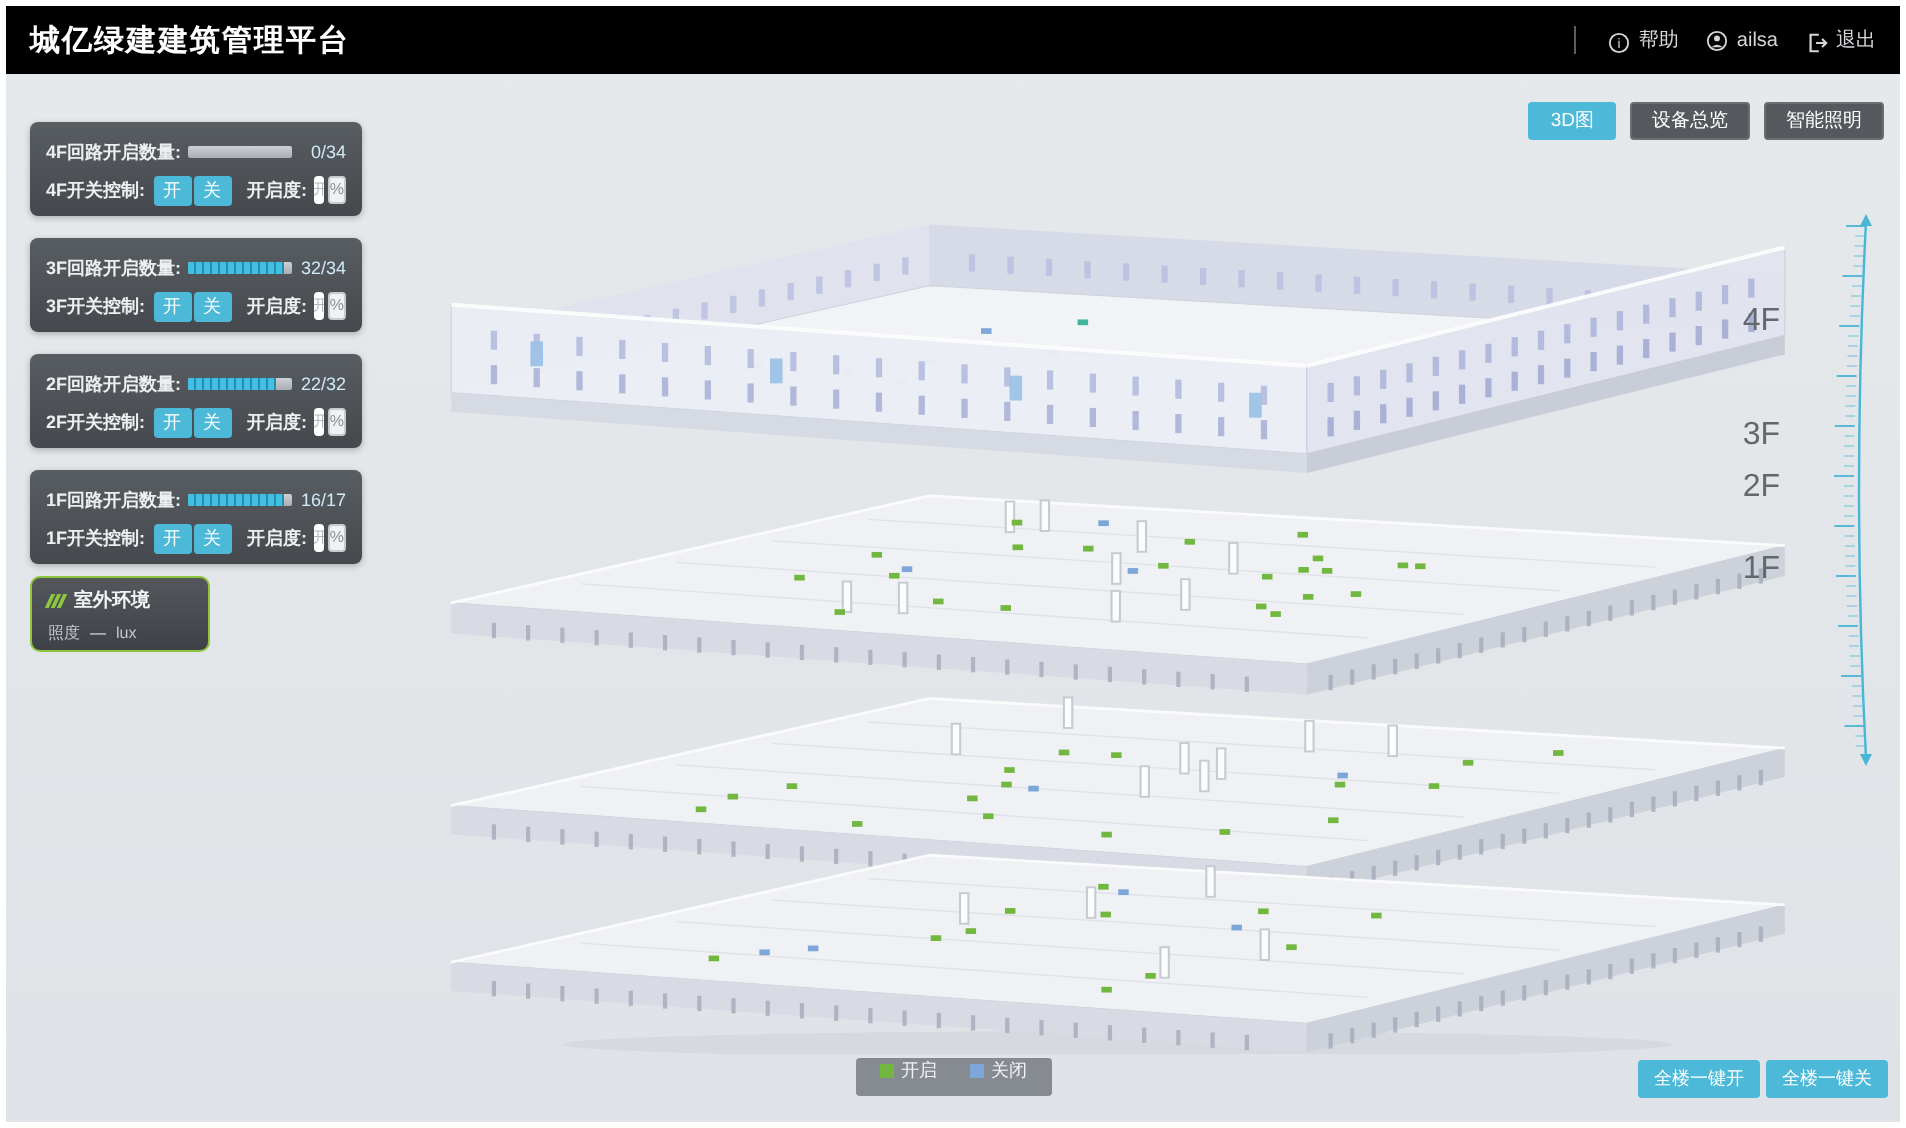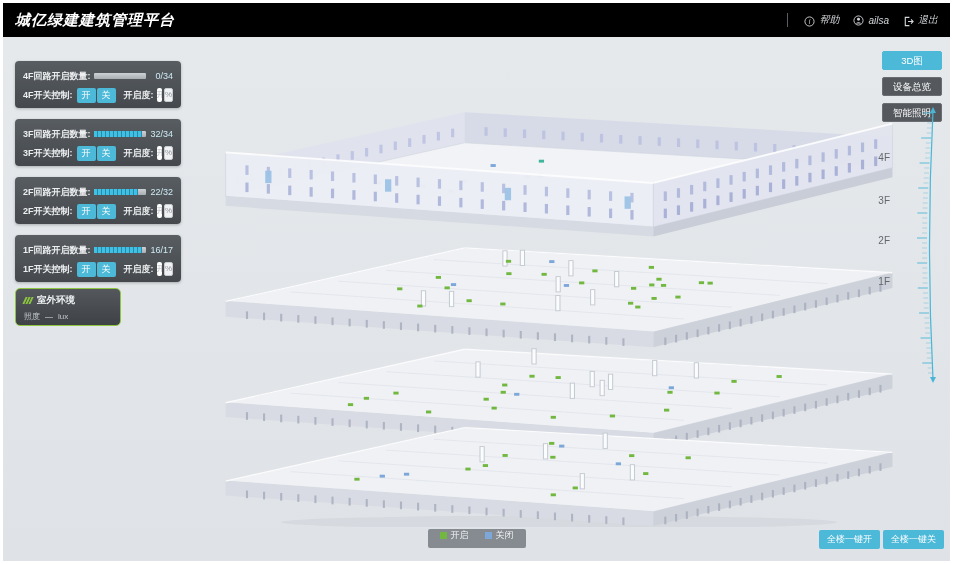--- a/index.html
+++ b/index.html
@@ -1,18 +1,18 @@
 <!DOCTYPE html>
 <html><head>
 <meta charset="utf-8">
 <style>
   html,body{margin:0;padding:0;background:#fff;font-family:"Liberation Sans","DejaVu Sans",sans-serif;}
   .app{position:relative;width:953px;height:564px;box-sizing:border-box;border:3px solid #fff;background:#e3e6e9;overflow:hidden;}
   
-  .header{position:absolute;top:0;left:0;right:0;height:34px;background:#000;display:flex;align-items:center;padding:0 12px;box-sizing:border-box;font-style:italic;}
+  .header{position:absolute;top:0;left:0;right:0;height:34px;background:#000;display:flex;align-items:center;padding:0 12px;box-sizing:border-box;}
   .title{color:#fff;font-size:15px;font-weight:bold;letter-spacing:1px;white-space:nowrap;}
   .nav{display:flex;gap:32px;margin-left:42px;align-items:center;}
   .nav-item{color:#c9cdd1;font-size:11px;cursor:pointer;padding:9px 2px 7px;border-bottom:2px solid transparent;white-space:nowrap;}
   .nav-item.active{color:#4cc3e3;border-bottom-color:#4cc3e3;}
   .header-right{margin-left:auto;display:flex;align-items:center;gap:14px;color:#d4d7da;font-size:10px;}
   .hdr-divider{width:1px;height:14px;background:#5a5e62;margin-right:2px;}
   .hdr-action{display:flex;align-items:flex-end;gap:4px;cursor:pointer;white-space:nowrap;}
   .hdr-action svg{display:block;}
   
   .main{position:absolute;top:34px;left:0;right:0;bottom:0;background:linear-gradient(#e6e9ec,#dfe2e6);}
@@ -25,35 +25,35 @@
   .bar{flex:0 0 52px;height:6px;margin:0 4px 0 3px;background:linear-gradient(#cdd1d6,#a9aeb4);border-radius:1px;overflow:hidden;}
   .bar-fill{height:100%;width:0;background:repeating-linear-gradient(90deg,#3fc0e4 0,#3fc0e4 3px,#2a8aa8 3px,#2a8aa8 4px);}
   .fval{color:#cfeaf4;font-size:9px;margin-left:auto;white-space:nowrap;}
   .sw-btn{width:19px;height:15px;border:0;border-radius:2px;background:#4cb9d9;color:#fff;font-size:9px;line-height:15px;text-align:center;padding:0;cursor:pointer;}
   .sw-btn+.sw-btn{margin-left:1px;}
   .dim-lbl{margin-left:8px;}
   .dim-box{width:30px;height:14px;background:#fff;border-radius:2px;margin-left:3px;color:#b3b8bd;font-size:7.5px;line-height:14px;text-align:center;overflow:hidden;cursor:text;}
   .pct-btn{width:15px;height:14px;border:1px solid #c7cbd0;border-radius:2px;background:#f1f2f4;color:#8d9298;font-size:8px;line-height:12px;text-align:center;padding:0;margin-left:2px;cursor:pointer;box-sizing:border-box;}
   .sw-wrap{margin-left:4px;display:flex;}
   
-  .outdoor{position:absolute;left:12px;top:251px;width:106px;height:38px;background:linear-gradient(#54585d,#3e4247);border:1px solid #8dc63f;border-radius:5px;padding:5px 8px;box-sizing:border-box;}
+  .outdoor{position:absolute;left:12px;top:251px;width:90px;height:38px;background:linear-gradient(#54585d,#3e4247);border:1px solid #8dc63f;border-radius:5px;padding:5px 8px;box-sizing:border-box;}
   .out-title-row{display:flex;align-items:center;gap:5px;}
   .out-icon{display:flex;gap:1px;}
   .out-icon i{display:block;width:2px;height:7px;background:#8dc63f;transform:skewX(-25deg);}
   .out-title{color:#f2f4f5;font-size:9.5px;font-weight:bold;}
   .out-metric{margin-top:4px;color:#c3c8cc;font-size:8px;display:flex;align-items:baseline;gap:5px;}
   .out-dash{color:#dfe3e6;}
   
-  .view-btns{position:absolute;top:14px;right:8px;display:flex;gap:7px;flex-direction:column;}
+  .view-btns{position:absolute;top:14px;right:8px;display:flex;gap:7px;}
   .vbtn{height:19px;padding:0 10px;font-size:9.5px;color:#fff;border-radius:2px;border:1px solid #6a6e73;background:#55595e;line-height:17px;cursor:pointer;}
   .vbtn.active{background:#4cb9d9;border-color:#4cb9d9;}
   
   .building{position:absolute;left:210px;top:58px;width:692px;height:432px;cursor:grab;}
   
-  .fmarker{position:absolute;right:60px;color:#63686d;font-size:10px;}
+  .fmarker{position:absolute;right:60px;color:#63686d;font-size:16px;}
   .ruler{position:absolute;right:10px;top:68px;}
   
   .legend{position:absolute;left:50%;transform:translateX(-50%);bottom:13px;background:rgba(118,123,128,.85);border-radius:2px;height:19px;display:flex;align-items:flex-start;gap:16px;padding:0 12px;}
   .leg-item{display:flex;align-items:center;gap:4px;color:#f2f4f5;font-size:9px;}
   .leg-swatch{width:7px;height:7px;}
   
   .bulk{position:absolute;right:6px;bottom:12px;display:flex;gap:3px;margin-top:12px;}
   .bulk-btn{height:19px;padding:0 8px;background:#4cb9d9;color:#fff;border:0;border-radius:2px;font-size:9px;cursor:pointer;}
 </style>
 </head>
@@ -572,21 +572,21 @@
         <rect x="410.2347633744856" y="394.6173597947917" width="5" height="3" fill="#72b840"></rect>
         <rect x="240.69228600823044" y="389.88104387498095" width="5" height="3" fill="#72b840"></rect>
         <rect x="320.54338888888884" y="363.01315066352464" width="5" height="3" fill="#72b840"></rect>
         <rect x="384.1155349794239" y="384.3518307894714" width="5" height="3" fill="#7da7d9"></rect>
         <rect x="330.10166666666663" y="365.8541937163415" width="5" height="3" fill="#7da7d9"></rect>
         <rect x="158.96681069958848" y="397.30203250266726" width="5" height="3" fill="#7da7d9"></rect>
         <rect x="182.11837448559672" y="395.2562540224009" width="5" height="3" fill="#7da7d9"></rect>
       </svg>
 
     <div class="fmarker" style="top:115px">4F</div>
-    <div class="fmarker" style="top:158px">3F</div>
+    <div class="fmarker" style="top:172px">3F</div>
     <div class="fmarker" style="top:198px">2F</div>
     <div class="fmarker" style="top:239px">1F</div>
 
     <svg id="ruler-svg" class="ruler" width="28" height="280" viewBox="0 0 28 280">
         <path d="M21,6 Q14,140 21,274" fill="none" stroke="#49b6d6" stroke-width="1.2"></path>
         <line x1="11" x2="21" y1="8" y2="8" stroke="#49b6d6" stroke-width="1" opacity="0.9"></line>
         <line x1="15.637729015466284" x2="20.637729015466284" y1="13" y2="13" stroke="#49b6d6" stroke-width="0.7" opacity="0.55"></line>
         <line x1="15.276779918468062" x2="20.276779918468062" y1="18" y2="18" stroke="#49b6d6" stroke-width="0.7" opacity="0.55"></line>
         <line x1="14.918469773116566" x2="19.918469773116566" y1="23" y2="23" stroke="#49b6d6" stroke-width="0.7" opacity="0.55"></line>
         <line x1="14.564106014274653" x2="19.564106014274653" y1="28" y2="28" stroke="#49b6d6" stroke-width="0.7" opacity="0.55"></line>

